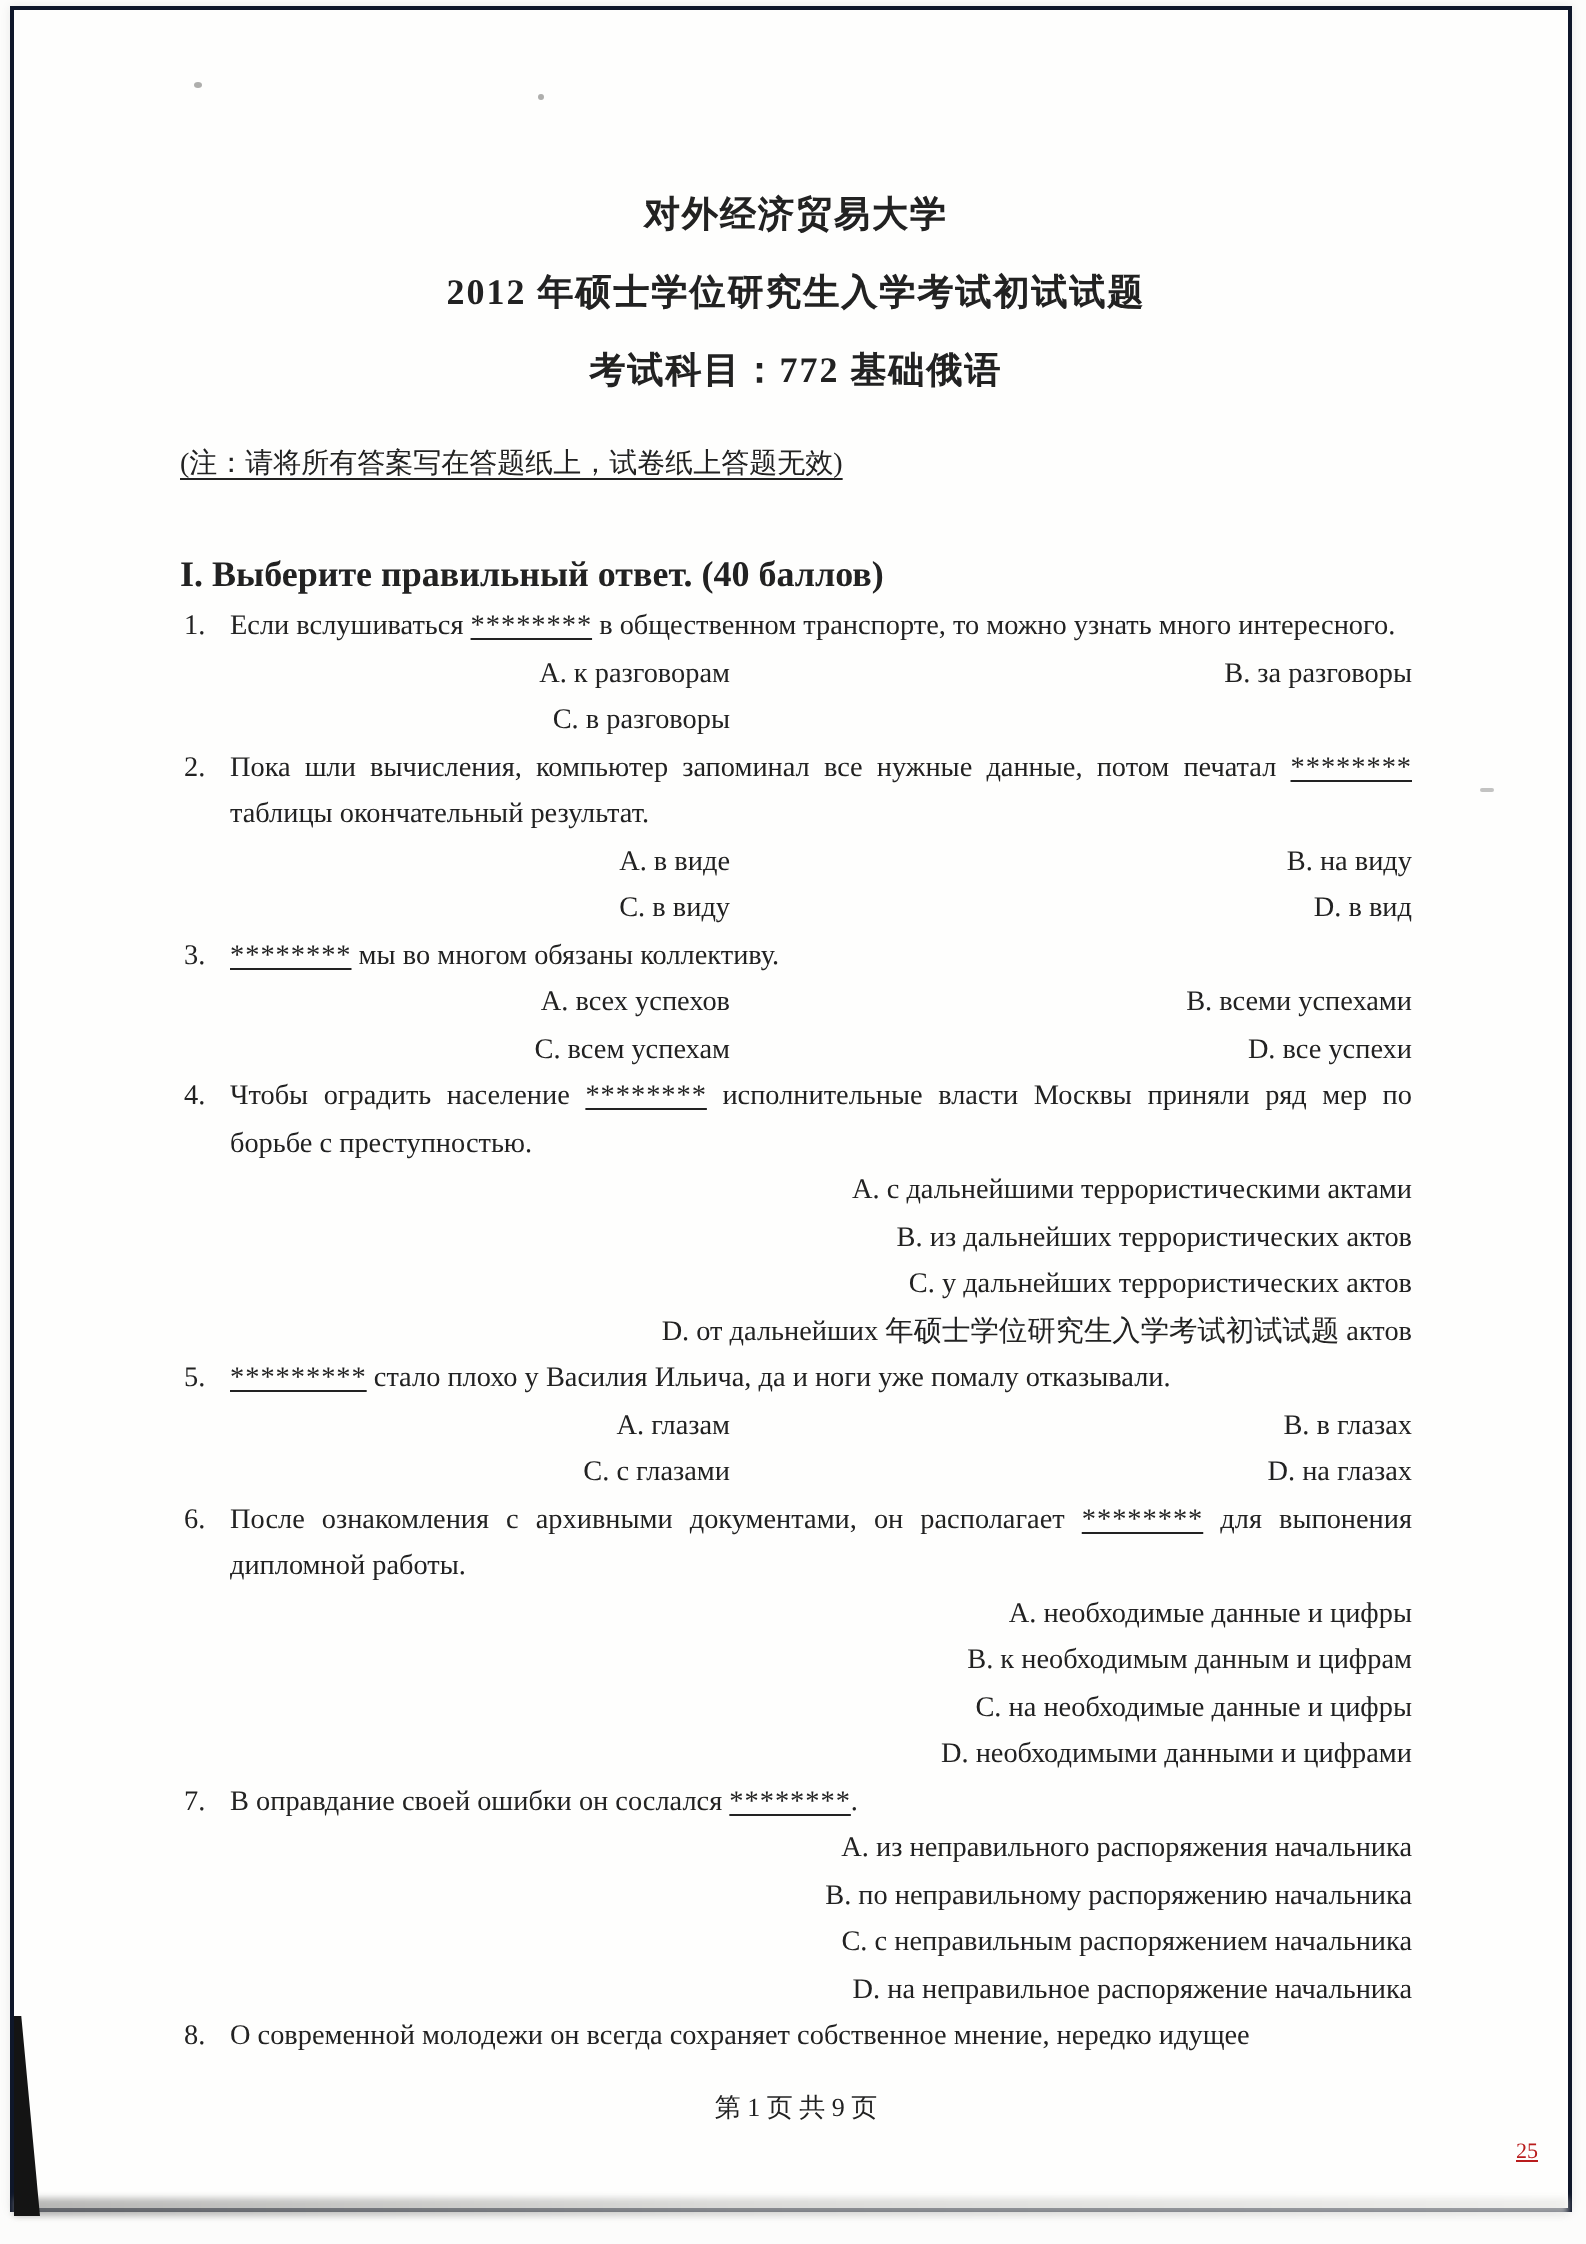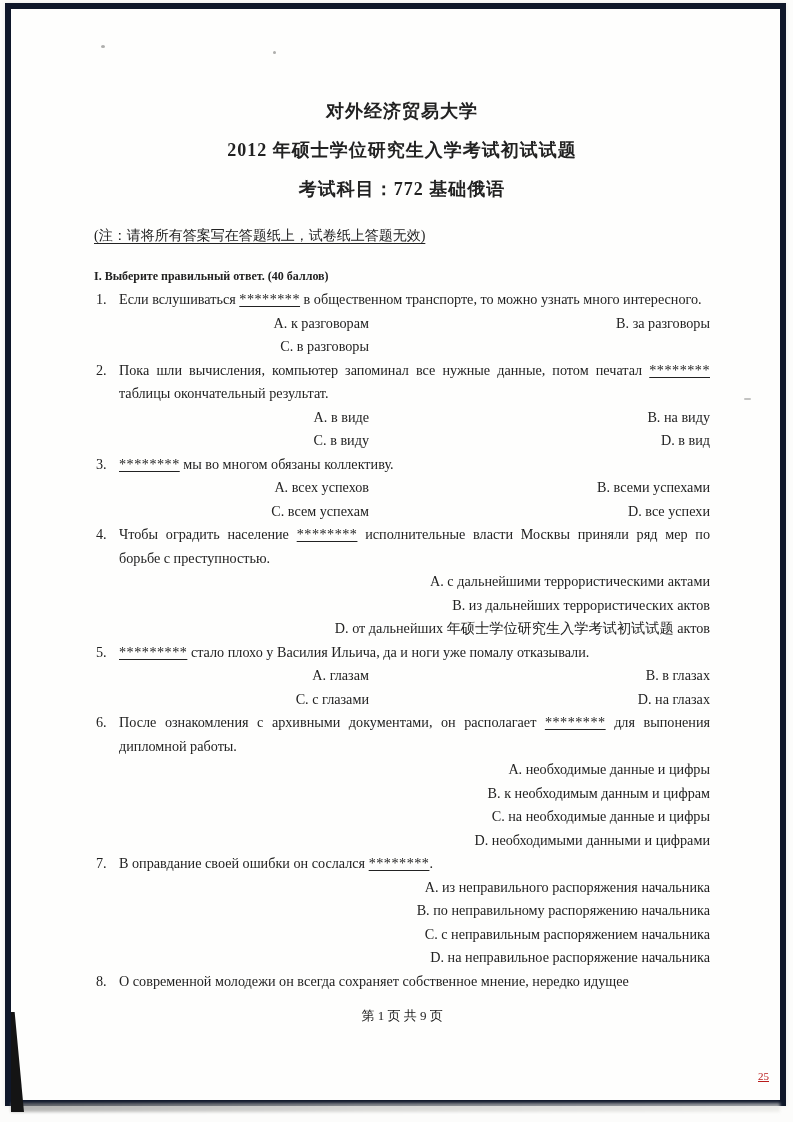--- a/index.html
+++ b/index.html
@@ -15,38 +15,38 @@
     height: 1122px;
     background: #fcfcfb;
     overflow: hidden;
     margin: 0 auto;
   }
   .paper {
     position: absolute;
     left: 5px; top: 3px;
     width: 781px; height: 1103px;
     background: #fefefd;
-    border: 6px solid #0f172a;
+    border: 2px solid #0f172a;
     box-shadow: 0 0 5px rgba(0,0,0,0.08);
   }
   .content {
     position: absolute;
     left: 83px; top: 90px;
     width: 616px;
   }
   .title-cn {
     margin: 0 0 15px 0;
     text-align: center;
     font-size: 18px;
     font-weight: bold;
     letter-spacing: 1px;
   }
   .note { margin: 26px 0 0 0; font-size: 14px; }
   .note-text { text-decoration: underline; text-underline-offset: 3px; }
-  .section-heading { margin-top: 24px; font-size: 12px; font-weight: bold; }
+  .section-heading { margin-top: 36px; font-size: 18px; font-weight: bold; }
   .questions { margin-top: 4px; }
   .question {
     position: relative;
     padding-left: 25px;
     font-size: 14.2px;
     line-height: 23.5px;
     text-align: justify;
   }
   .q-num { position: absolute; left: 2px; top: 0; }
   .blank { text-decoration: underline; text-underline-offset: 2px; letter-spacing: 0.5px; white-space: nowrap; }
@@ -103,20 +103,21 @@
             </div></div>
           <div class="question"><span class="q-num">3.</span><span class="q-text"><span class="blank">********</span> мы во многом обязаны коллективу.</span><div class="options two-col">
               <span class="option">A. всех успехов</span>
               <span class="option">B. всеми успехами</span>
               <span class="option">C. всем успехам</span>
               <span class="option">D. все успехи</span>
             </div></div>
           <div class="question"><span class="q-num">4.</span><span class="q-text">Чтобы оградить население <span class="blank">********</span> исполнительные власти Москвы приняли ряд мер по борьбе с преступностью.</span><div class="options one-col">
               <span class="option">A. с дальнейшими террористическими актами</span>
               <span class="option">B. из дальнейших террористических актов</span>
+              <span class="option">C. у дальнейших террористических актов</span>
               <span class="option">D. от дальнейших 年硕士学位研究生入学考试初试试题 актов</span>
             </div></div>
           <div class="question"><span class="q-num">5.</span><span class="q-text"><span class="blank">*********</span> стало плохо у Василия Ильича, да и ноги уже помалу отказывали.</span><div class="options two-col">
               <span class="option">A. глазам</span>
               <span class="option">B. в глазах</span>
               <span class="option">C. с глазами</span>
               <span class="option">D. на глазах</span>
             </div></div>
           <div class="question"><span class="q-num">6.</span><span class="q-text">После ознакомления с архивными документами, он располагает <span class="blank">********</span> для выпонения дипломной работы.</span><div class="options one-col">
               <span class="option">A. необходимые данные и цифры</span>

